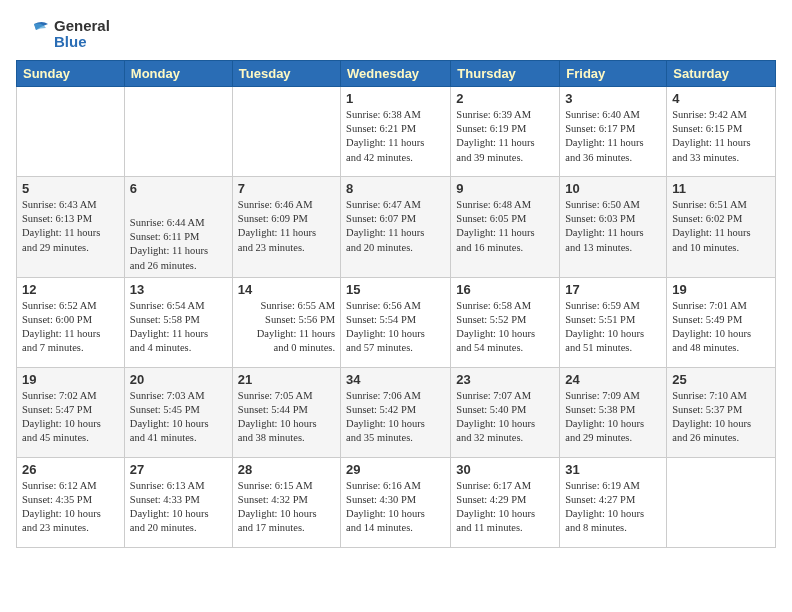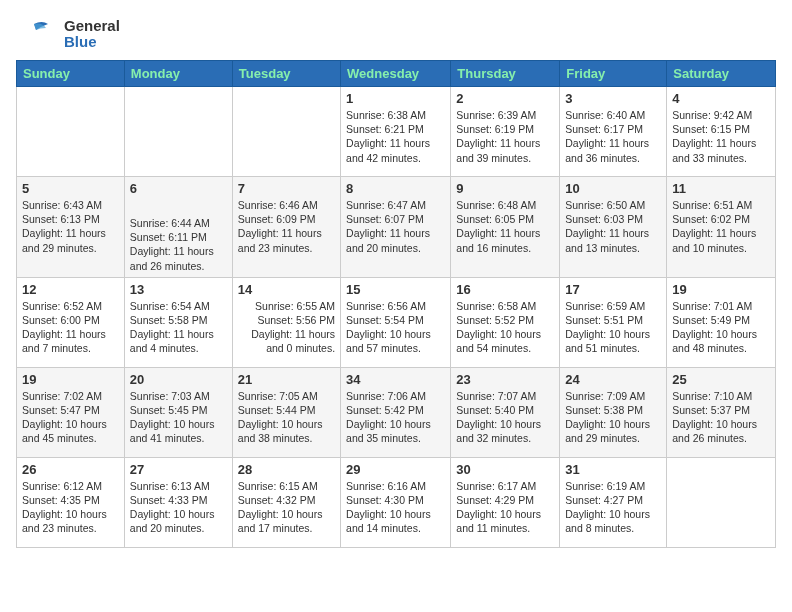--- a/index.html
+++ b/index.html
@@ -39,21 +39,21 @@
       font-size: 14px;
       color: #555;
     }
     .calendar {
       width: 100%;
       border-collapse: collapse;
       border: 1px solid #ccc;
     }
     .calendar th {
       background-color: #2a6db5;
-      color: #86efac;
+      color: #fef9c3;
       text-align: left;
       padding: 5px 6px;
       font-size: 13px;
       font-weight: bold;
       border: 1px solid #1a5a9a;
     }
     .calendar td {
       vertical-align: top;
       padding: 4px 5px;
       border: 1px solid #ccc;
@@ -69,31 +69,32 @@
     .day-num {
       font-weight: bold;
       font-size: 13px;
       display: block;
       margin-bottom: 2px;
     }
     .day-info {
       font-size: 10.5px;
       line-height: 1.35;
       color: #333;
+      font-family: Liberation Serif, serif;
     }
     .empty {
       background: #f9f9f9;
     }
   </style>
 </head>
 <body>
 
 <div class="header">
   <div class="logo">
-  <div style="display:flex;align-items:center;gap:12px;">
+  <div style="display:flex;align-items:center;gap:2px;">
     <div style="position:relative;width:36px;height:36px;">
       <svg viewBox="0 0 36 36" width="36" height="36">
         <path d="M18,8 Q26,4 32,8 Q26,10 20,14 Z" fill="#2a6db5"></path>
         <path d="M18,8 Q26,6 30,12 Q24,12 20,14 Z" fill="#4a9fd5" opacity="0.7"></path>
       </svg>
     </div>
     <div class="logo-text">
       <span style="font-size:15px;font-weight:bold;color:#333;">General</span>
       <span style="font-size:15px;font-weight:bold;color:#2a6db5;">Blue</span>
     </div>

